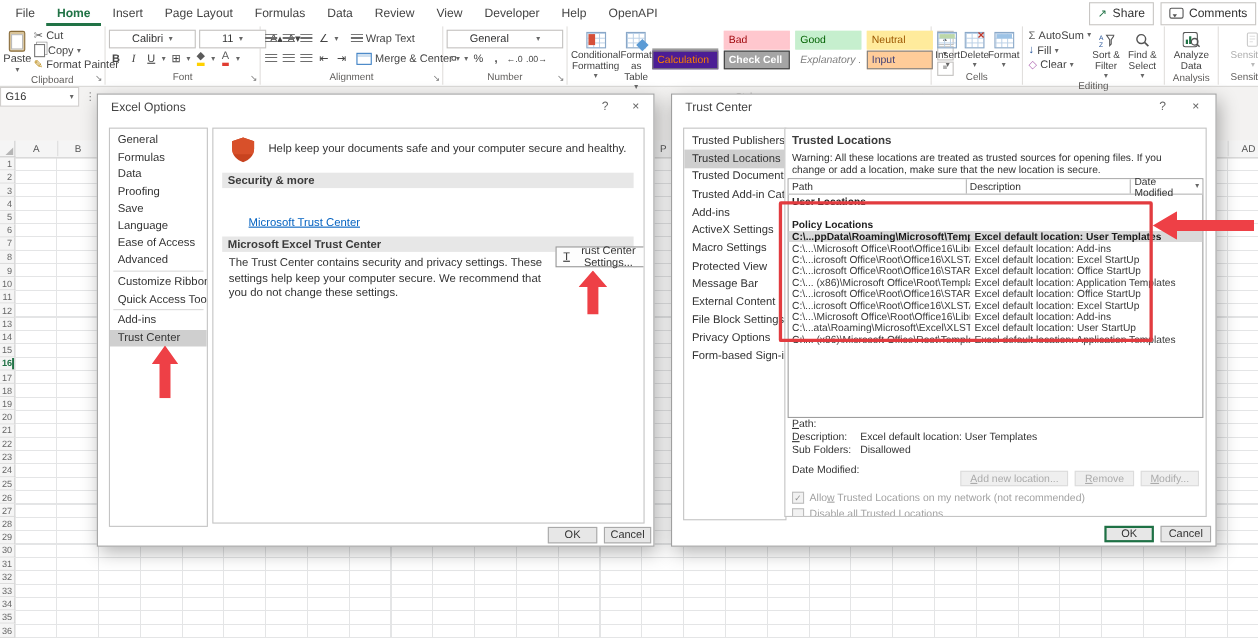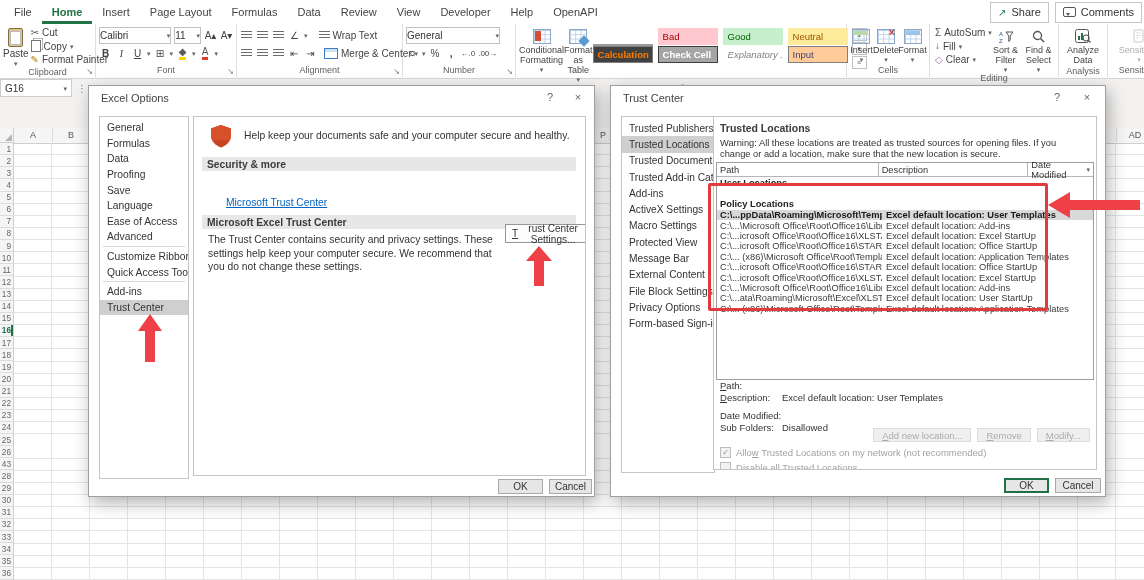--- a/index.html
+++ b/index.html
@@ -22,21 +22,21 @@
   .rbody{display:flex;flex:1;padding:2px 3px 0;align-items:flex-start}
   .rlabel{height:14px;font-size:9px;color:#605e5c;display:flex;align-items:center;justify-content:center;position:relative}
   .launch{position:absolute;right:2px;bottom:1px;font-size:8px;color:#7a7a7a;line-height:1}
   .bigbtn{width:46px;display:flex;flex-direction:column;align-items:center;font-size:9px;line-height:1.1;text-align:center;color:#444;padding-top:1px}
   .bigbtn .bicon{height:18px;display:flex;align-items:center;justify-content:center;margin-bottom:1px}
   .dd{font-size:7px;color:#666;line-height:1}
   .rcol{display:flex;flex-direction:column;justify-content:space-between;height:38px;padding:1px 0}
   .sbtn{display:flex;align-items:center;gap:3px;font-size:10px;color:#444;padding:0 2px;white-space:nowrap}
   .ic{font-size:10px;color:#5a5a5a;line-height:1}
   .frow{display:flex;align-items:center;gap:3px;height:18px}
-  .combo{border:1px solid #c3c1bf;background:#fff;font-size:10px;height:15px;display:flex;align-items:center;padding:0 0;gap:5px;color:#333;white-space:nowrap}
+  .combo{border:1px solid #c3c1bf;background:#fff;font-size:10px;height:15px;display:flex;align-items:center;padding:0 20px;gap:5px;color:#333;white-space:nowrap}
   .combo .dd{margin-left:auto}
   .tbtn{min-width:13px;height:15px;display:flex;align-items:center;justify-content:center;font-size:10px;color:#444;gap:1px}
   .colorbar{display:inline-block;border-bottom:3px solid #ffd100;line-height:1;font-size:10px;color:#5a5a5a;padding-bottom:0}
   .colorbar.red{border-bottom-color:#e03c31}
   .lns{width:11px;height:8px;background:repeating-linear-gradient(to bottom,#6d6d6d 0 1px,transparent 1px 3px)}
   .mrg{width:12px;height:9px;border:1px solid #3b7fc4;background:linear-gradient(#cfe0f0 3px,#fff 3px)}
   
   #style-gallery{display:grid;grid-template-columns:repeat(4,60px);grid-auto-rows:17px;gap:1px 5px;padding-top:2px}
   .chip{font-size:9.5px;display:flex;align-items:center;padding:0 4px;border:1px solid #b9b9b9;overflow:hidden;white-space:nowrap}
   .gscroll{display:flex;flex-direction:column;margin-left:4px;padding-top:2px}
@@ -164,21 +164,21 @@
       <div class="rowh">17</div>
       <div class="rowh">18</div>
       <div class="rowh">19</div>
       <div class="rowh">20</div>
       <div class="rowh">21</div>
       <div class="rowh">22</div>
       <div class="rowh">23</div>
       <div class="rowh">24</div>
       <div class="rowh">25</div>
       <div class="rowh">26</div>
-      <div class="rowh">43</div>
+      <div class="rowh">27</div>
       <div class="rowh">28</div>
       <div class="rowh">29</div>
       <div class="rowh">30</div>
       <div class="rowh">31</div>
       <div class="rowh">32</div>
       <div class="rowh">33</div>
       <div class="rowh">34</div>
       <div class="rowh">35</div>
       <div class="rowh">36</div>
     </div>
@@ -369,21 +369,21 @@
               <span class="minigrid ft"></span>
             </span>
           <span>Format as Table</span>
           <span class="dd">▾</span>
         </div>
         <div id="style-gallery">
             <div class="chip" style="background: rgb(255, 255, 255); color: rgb(0, 0, 0); border-color: rgb(154, 154, 154); margin-top: 16px;">Normal</div>
             <div class="chip" style="background: rgb(255, 199, 206); color: rgb(156, 0, 6); border-color: rgb(255, 199, 206);">Bad</div>
             <div class="chip" style="background: rgb(198, 239, 206); color: rgb(0, 97, 0); border-color: rgb(198, 239, 206);">Good</div>
             <div class="chip" style="background: rgb(255, 235, 156); color: rgb(156, 87, 0); border-color: rgb(255, 235, 156);">Neutral</div>
-            <div class="chip" style="background: #404040; color: rgb(250, 125, 0); border-color: rgb(127, 127, 127); font-weight: bold;">Calculation</div>
+            <div class="chip" style="background: #4c1d95; color: rgb(250, 125, 0); border-color: rgb(127, 127, 127);">Calculation</div>
             <div class="chip" style="background: rgb(165, 165, 165); color: rgb(255, 255, 255); border-color: rgb(63, 63, 63); font-weight: bold;">Check Cell</div>
             <div class="chip" style="background: rgb(255, 255, 255); color: rgb(127, 127, 127); border-color: rgb(255, 255, 255); font-style: italic;">Explanatory ...</div>
             <div class="chip" style="background: rgb(255, 204, 153); color: rgb(63, 63, 118); border-color: rgb(127, 127, 127);">Input</div>
           </div>
         <div class="gscroll">
           <span class="gsb">▴</span>
           <span class="gsb">▾</span>
           <span class="gsb">≡</span>
         </div>
       </div>
@@ -624,27 +624,27 @@
         </div>
     </div>
     <div class="abs" id="tl-details" style="left:6px;top:263px;width:370px">
         <div class="det-row">
           <span class="det-label"><u>P</u>ath:</span>
         </div>
         <div class="det-row">
           <span class="det-label"><u>D</u>escription:</span>
           <span class="det-value">Excel default location: User Templates</span>
         </div>
+        <div class="det-row">
+          <span class="det-label">Sub Folders:</span>
+          <span class="det-value">Disallowed</span>
+        </div>
         <div class="det-row gap">
           <span class="det-label">Date Modified:</span>
           <span class="det-value"></span>
-        </div>
-        <div class="det-row">
-          <span class="det-label">Sub Folders:</span>
-          <span class="det-value">Disallowed</span>
         </div>
       </div>
     <div id="tl-actions">
         <button class="dbtn"><u>A</u>dd new location...</button>
         <button class="dbtn"><u>R</u>emove</button>
         <button class="dbtn"><u>M</u>odify...</button>
       </div>
     <div class="abs" id="tl-checkboxes" style="left:6px;top:330px">
         <div class="cbrow">
           <span class="cbox">✓</span>

